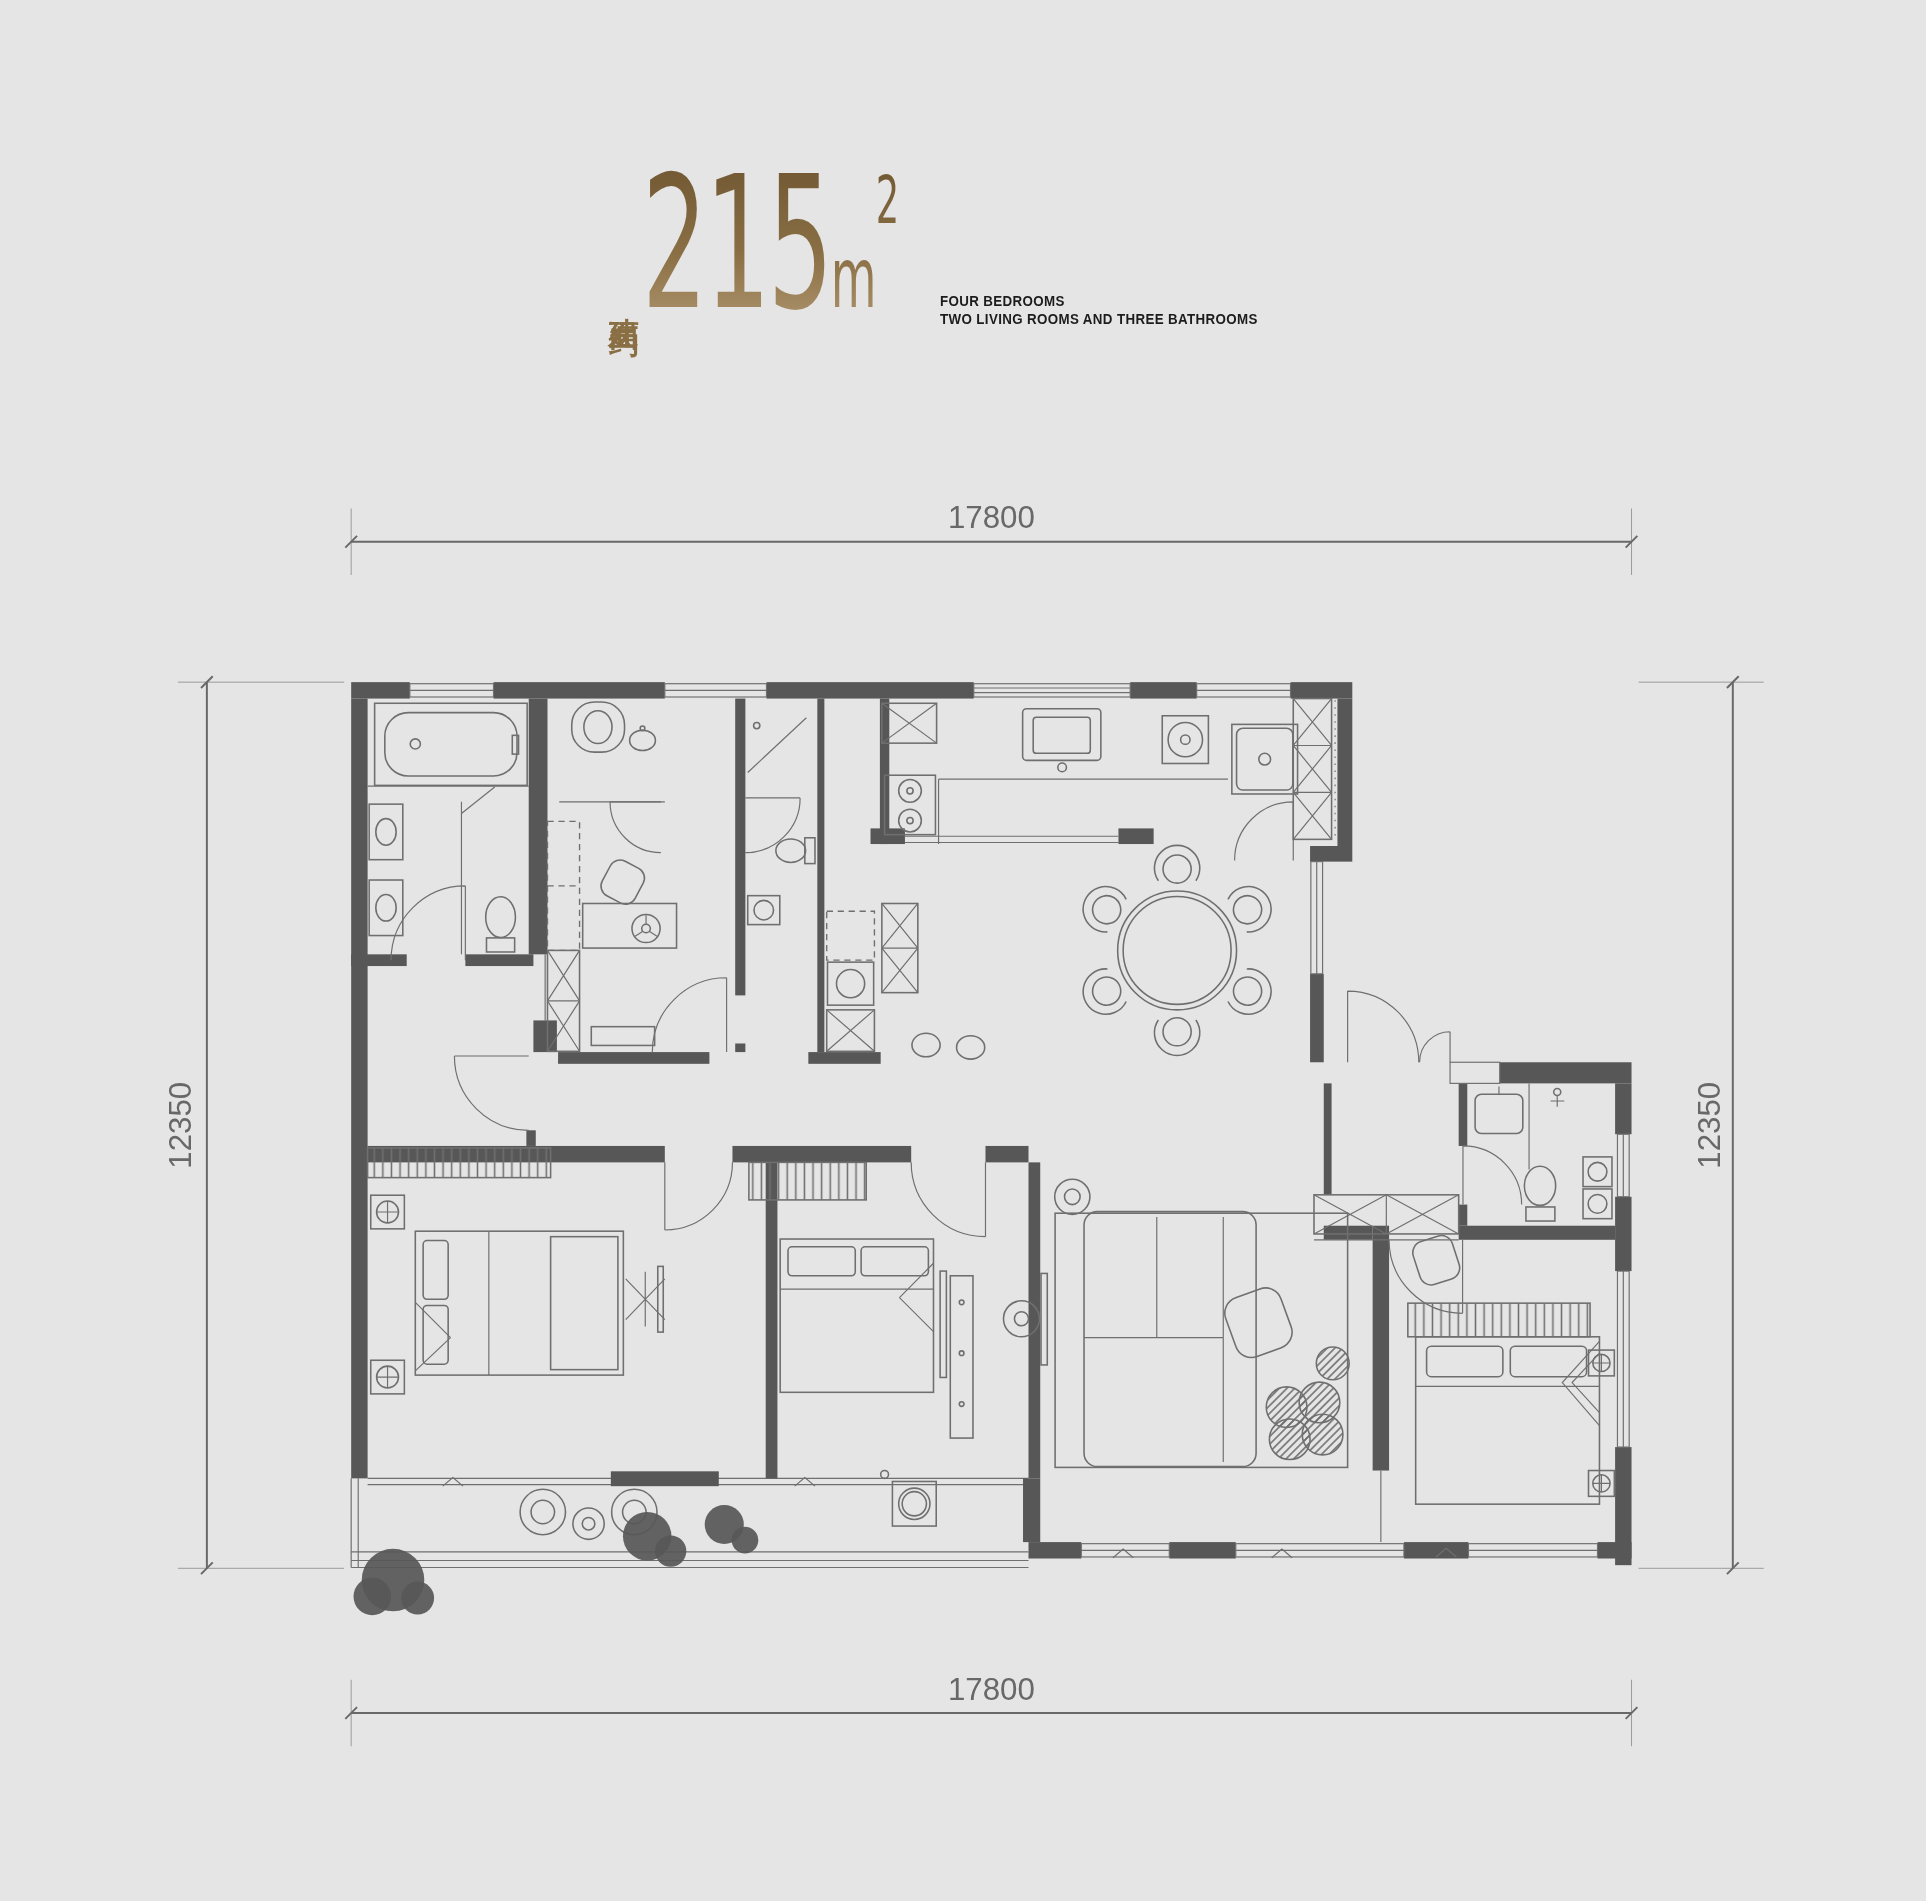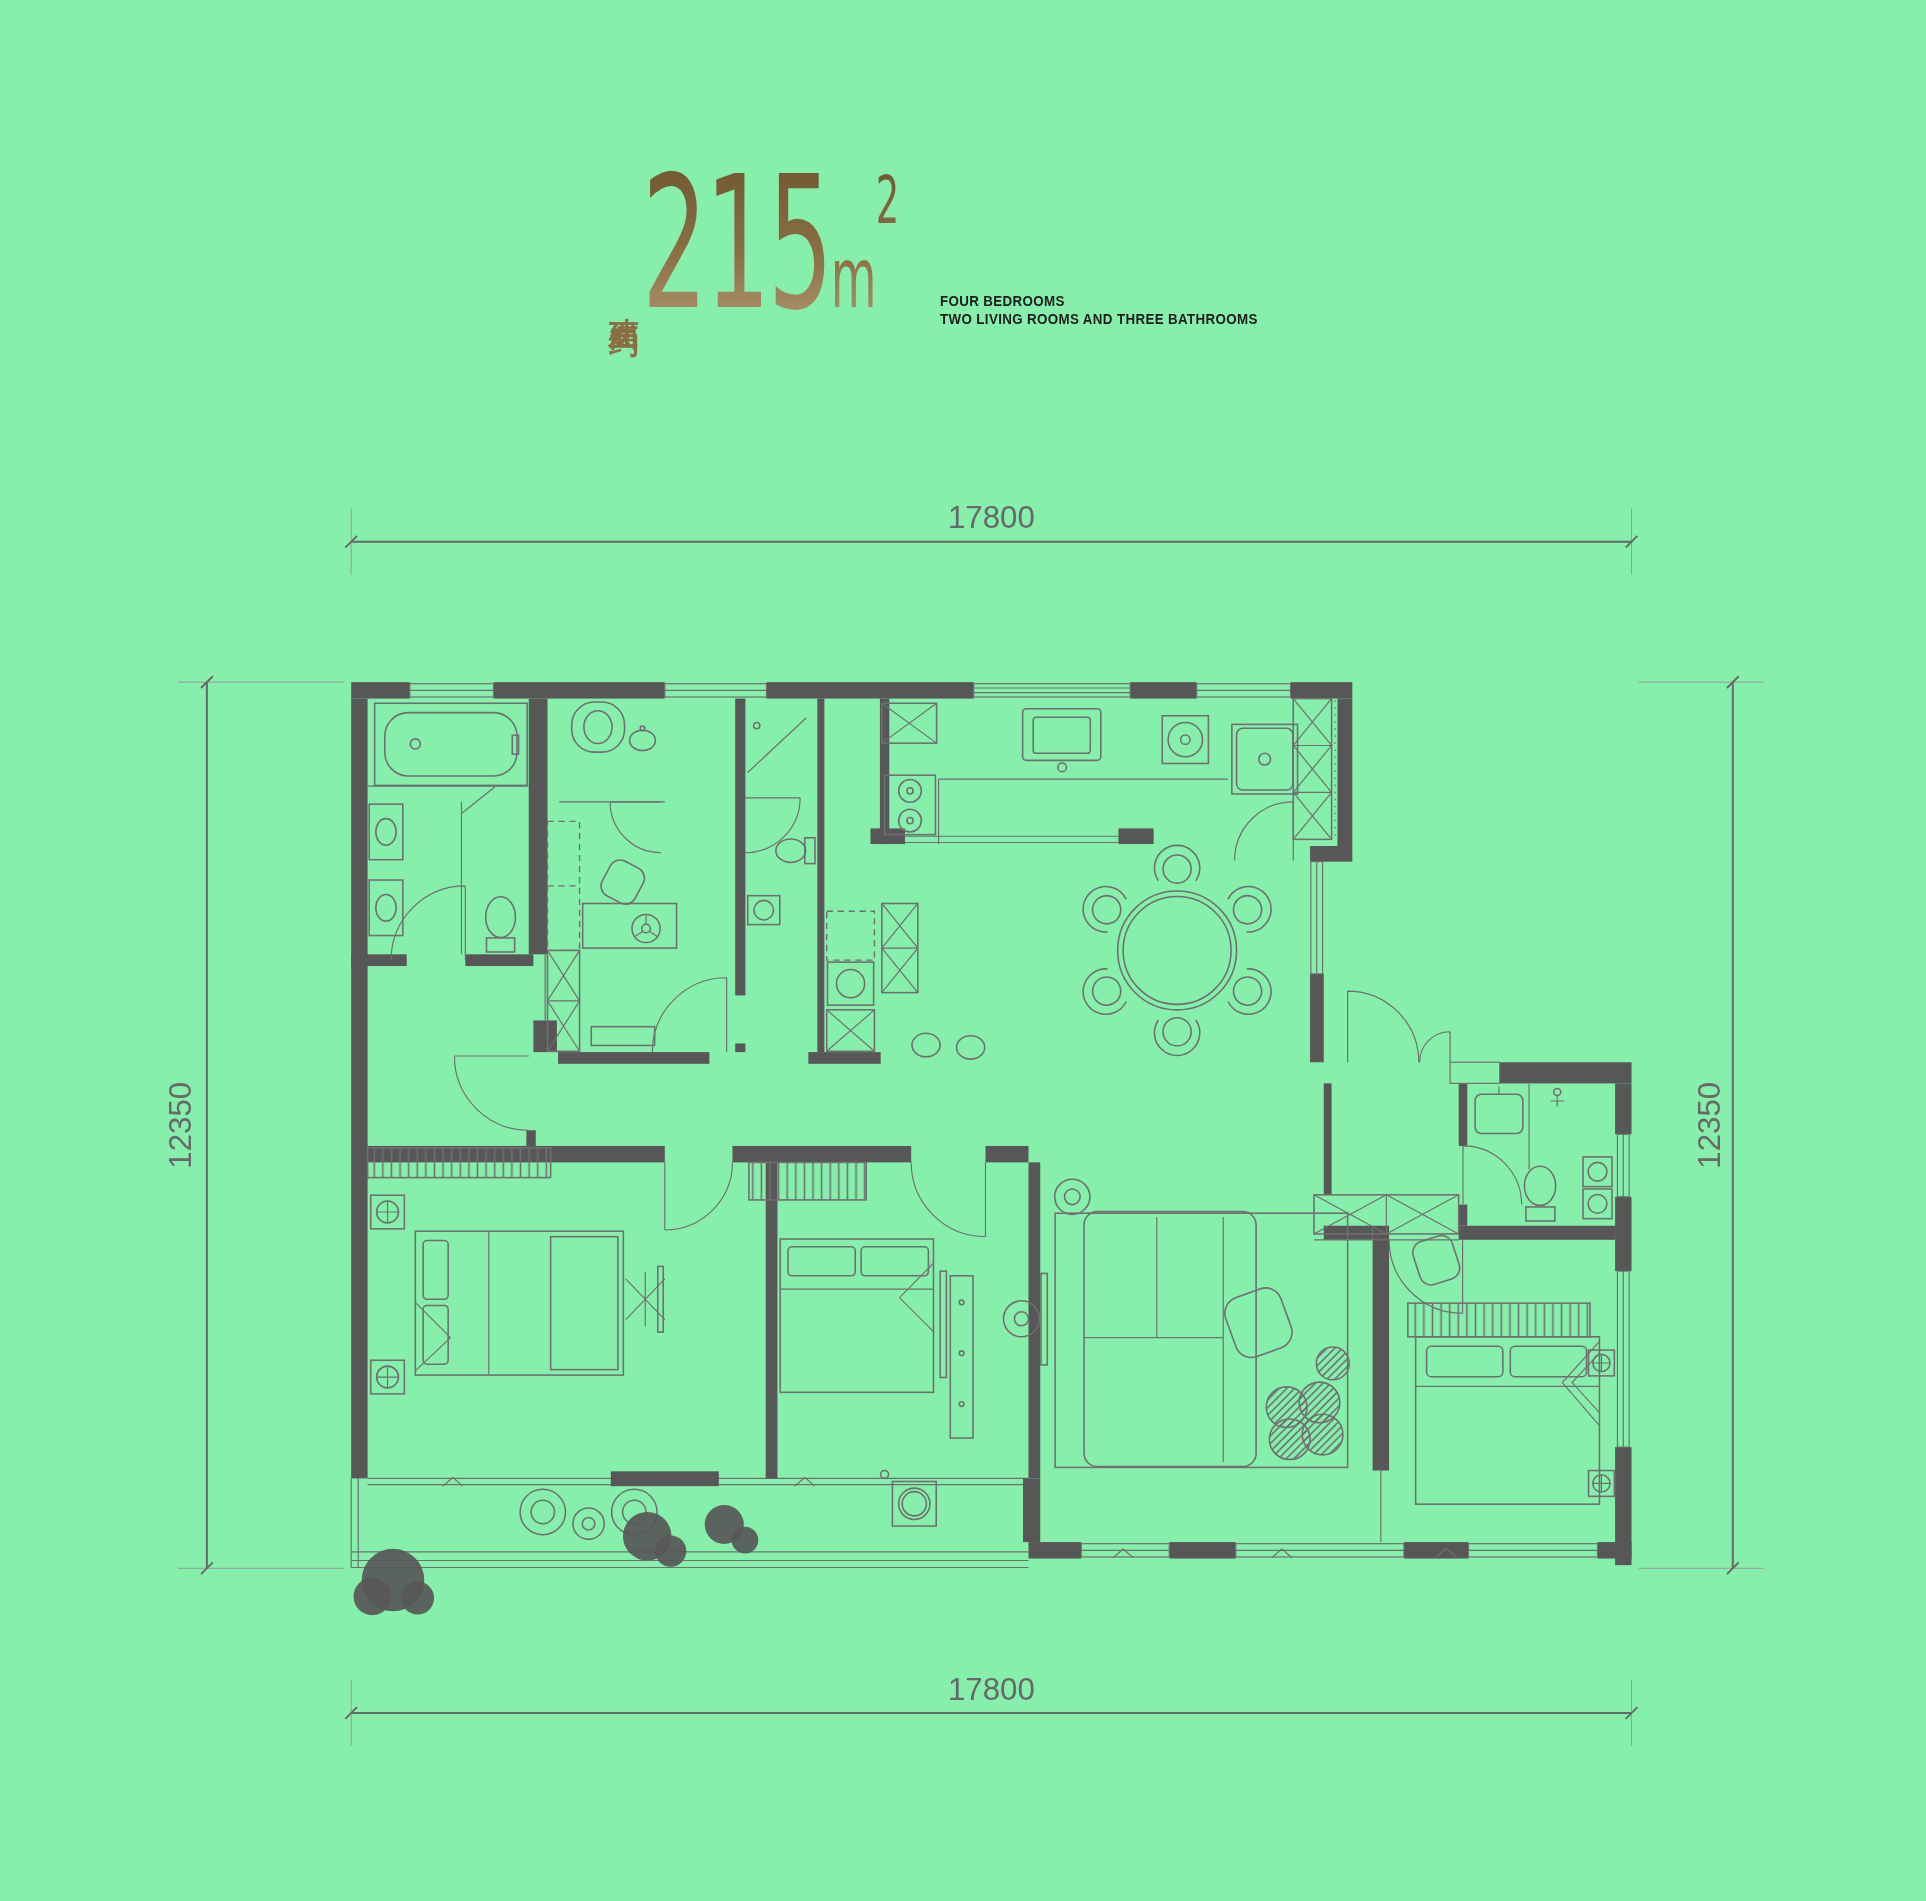--- a/index.html
+++ b/index.html
@@ -1,20 +1,20 @@
 <!DOCTYPE html>
 <html style="--gold-dark: #6d5530; --gold-mid: #8a6f45; --gold-light: #b29871; --wall: #575757; --line: #6f6f6f; --dim: #686868; --ink: #1c1c1c;font-size:6.3px"><head>
 <meta charset="utf-8">
 <style>
   :root{
     --wall:#575757; --line:#6f6f6f; --dim:#686868; --ext:#9a9a9a;
     --gold-dark:#6d5530; --gold-mid:#8a6f45; --gold-light:#b29871; --ink:#1c1c1c;
   }
   html,body{margin:0;padding:0;background:#fff;}
-  .page{position:relative;width:1926px;height:1902px;background:#86efac;overflow:hidden;
+  .page{position:relative;width:1926px;height:1902px;background:#e5e5e5;overflow:hidden;
         font-family:"Liberation Sans","DejaVu Sans",sans-serif;}
   .plan-svg{position:absolute;left:0;top:0;}
   
   .area-prefix{position:absolute;left:603px;top:293px;writing-mode:vertical-rl;text-orientation:upright;
     font-size:30px;font-weight:600;letter-spacing:5.5px;color:var(--gold-mid);}
   .area-figure{position:absolute;left:642px;top:151px;line-height:1;white-space:nowrap;
     transform:scaleX(0.56);transform-origin:0 0;font-family:"DejaVu Sans",sans-serif;
     background:linear-gradient(180deg,var(--gold-dark) 0%,var(--gold-mid) 55%,var(--gold-light) 100%);
     -webkit-background-clip:text;background-clip:text;color:transparent;}
   .area-int{font-size:184px;letter-spacing:-4.7px;}

